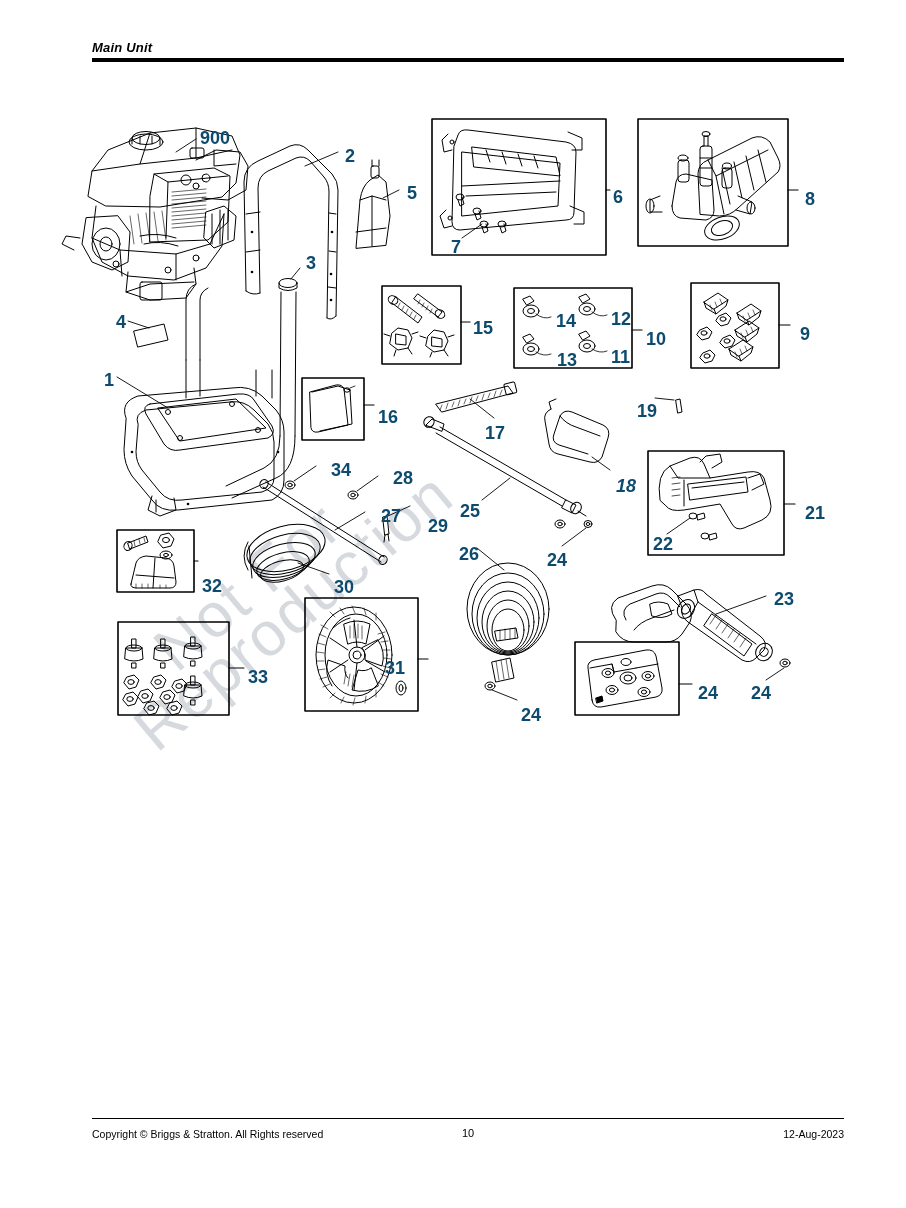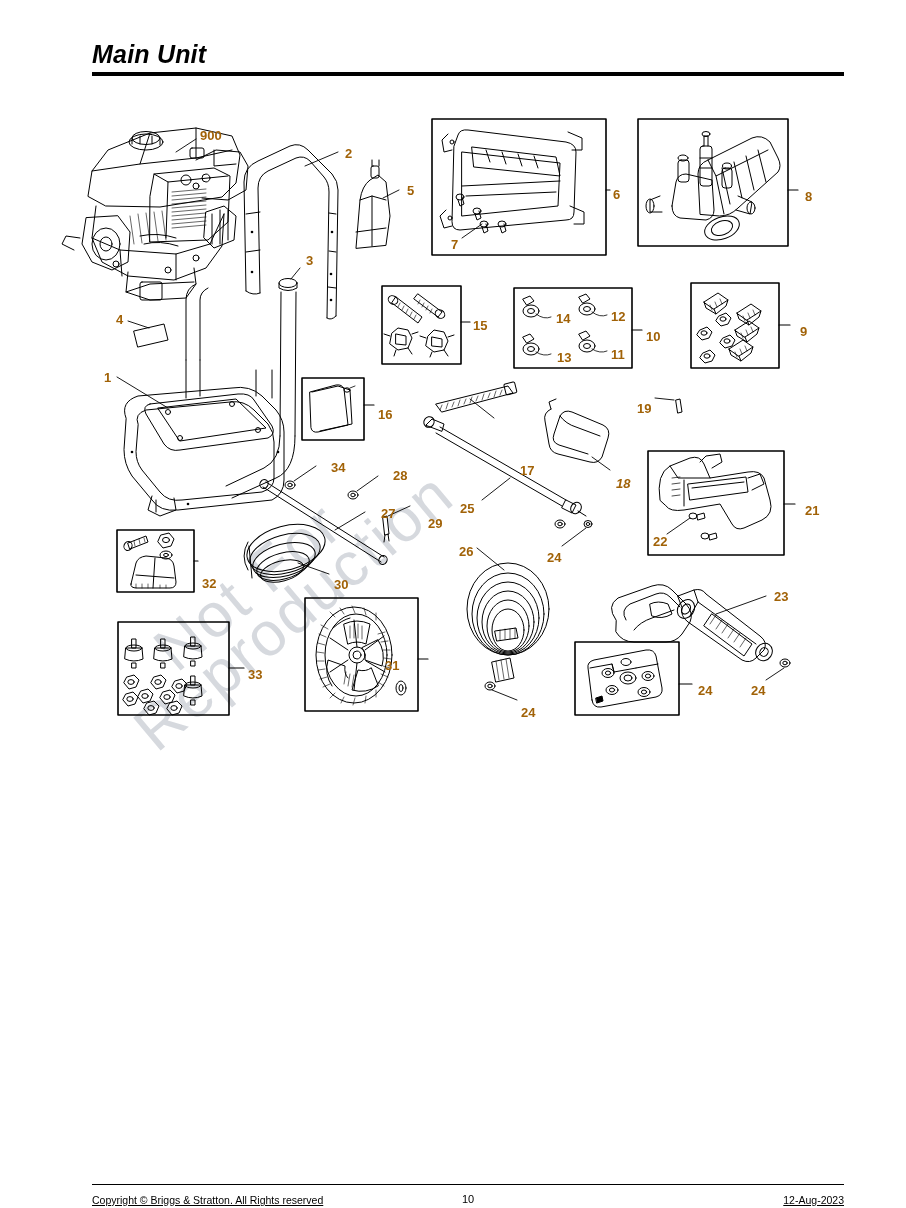--- a/index.html
+++ b/index.html
@@ -21,21 +21,21 @@
   }
 
   
   #header {
     position: absolute;
     left: 92px;
     top: 40px;
     width: 752px;
   }
   #page-title {
-    font-size: 25px;
+    font-size: 13px;
     font-style: italic;
     font-weight: bold;
     letter-spacing: 0.2px;
     padding-bottom: 3px;
   }
   .rule-thick {
     height: 3px;
     background: #000;
     width: 100%;
   }
@@ -50,23 +50,22 @@
     align-items: baseline;
     font-size: 11.5px;
     padding-top: 3px;
     padding-bottom: 3px;
   }
 
   
   #footer {
     position: absolute;
     left: 92px;
-    top: 1184px;
+    top: 1118px;
     width: 752px;
-    text-decoration: underline;
   }
   #footer-row {
     display: flex;
     justify-content: space-between;
     align-items: baseline;
     font-size: 10.5px;
     padding-top: 9px;
   }
   #footer-page {
     position: absolute;
@@ -87,26 +86,26 @@
   }
   #diagram svg {
     position: absolute;
     left: 0;
     top: 0;
   }
 
   
   .callout {
     position: absolute;
-    font-size: 13px;
+    font-size: 18px;
     font-weight: bold;
     font-family: "Liberation Sans", sans-serif;
     line-height: 1;
     white-space: nowrap;
-    color: #a16207;
+    color: #0c4a6e;
   }
 
   
   #watermark {
     position: absolute;
     left: 120px;
     top: 380px;
     width: 420px;
     height: 300px;
     pointer-events: none;
@@ -785,21 +784,21 @@
       <div class="callout" style="left: 473px; top: 319px;">15</div>
       <div class="callout" style="left: 556px; top: 312px;">14</div>
       <div class="callout" style="left: 611px; top: 310px;">12</div>
       <div class="callout" style="left: 557px; top: 351px;">13</div>
       <div class="callout" style="left: 611px; top: 348px;">11</div>
       <div class="callout" style="left: 646px; top: 330px;">10</div>
       <div class="callout" style="left: 800px; top: 325px;">9</div>
       <div class="callout" style="left: 116px; top: 313px;">4</div>
       <div class="callout" style="left: 104px; top: 371px;">1</div>
       <div class="callout" style="left: 378px; top: 408px;">16</div>
-      <div class="callout" style="left: 520px; top: 424px; margin-top: 40px;">17</div>
+      <div class="callout" style="left: 485px; top: 424px;">17</div>
       <div class="callout" style="left: 637px; top: 402px;">19</div>
       <div class="callout" style="left: 616px; top: 477px; font-style: italic;">18</div>
       <div class="callout" style="left: 460px; top: 502px;">25</div>
       <div class="callout" style="left: 547px; top: 551px;">24</div>
       <div class="callout" style="left: 805px; top: 504px; text-align: right;">21</div>
       <div class="callout" style="left: 653px; top: 535px;">22</div>
       <div class="callout" style="left: 331px; top: 461px;">34</div>
       <div class="callout" style="left: 393px; top: 469px;">28</div>
       <div class="callout" style="left: 381px; top: 507px;">27</div>
       <div class="callout" style="left: 428px; top: 517px;">29</div>

